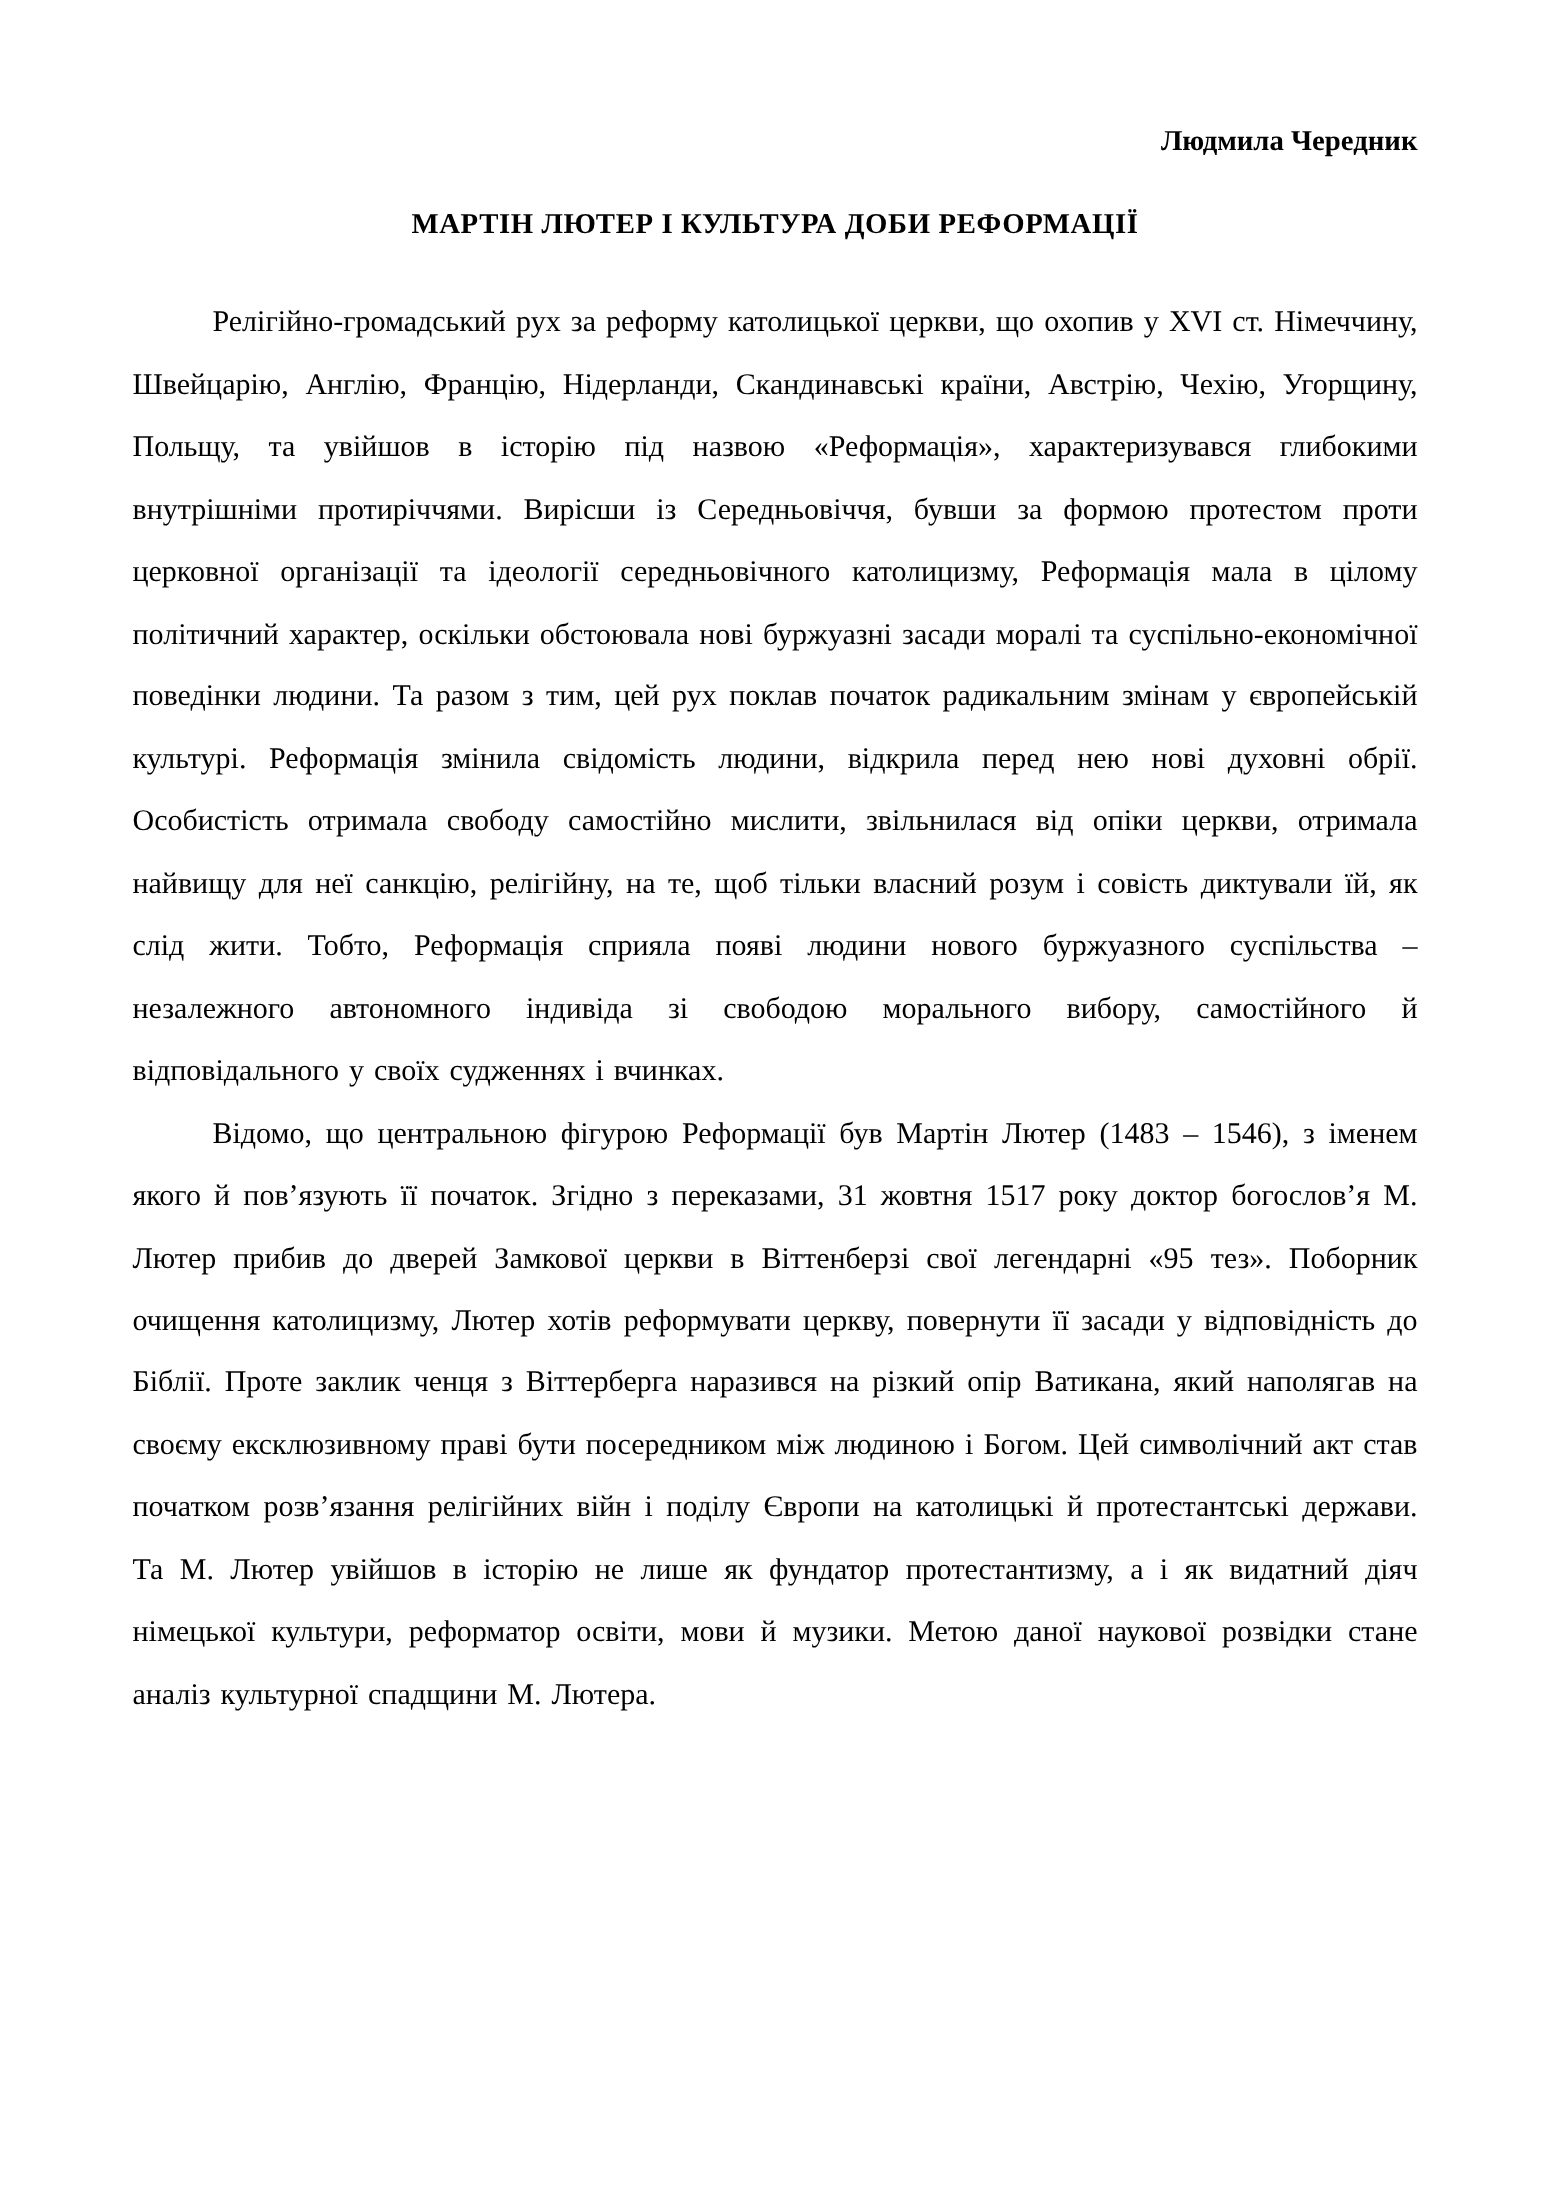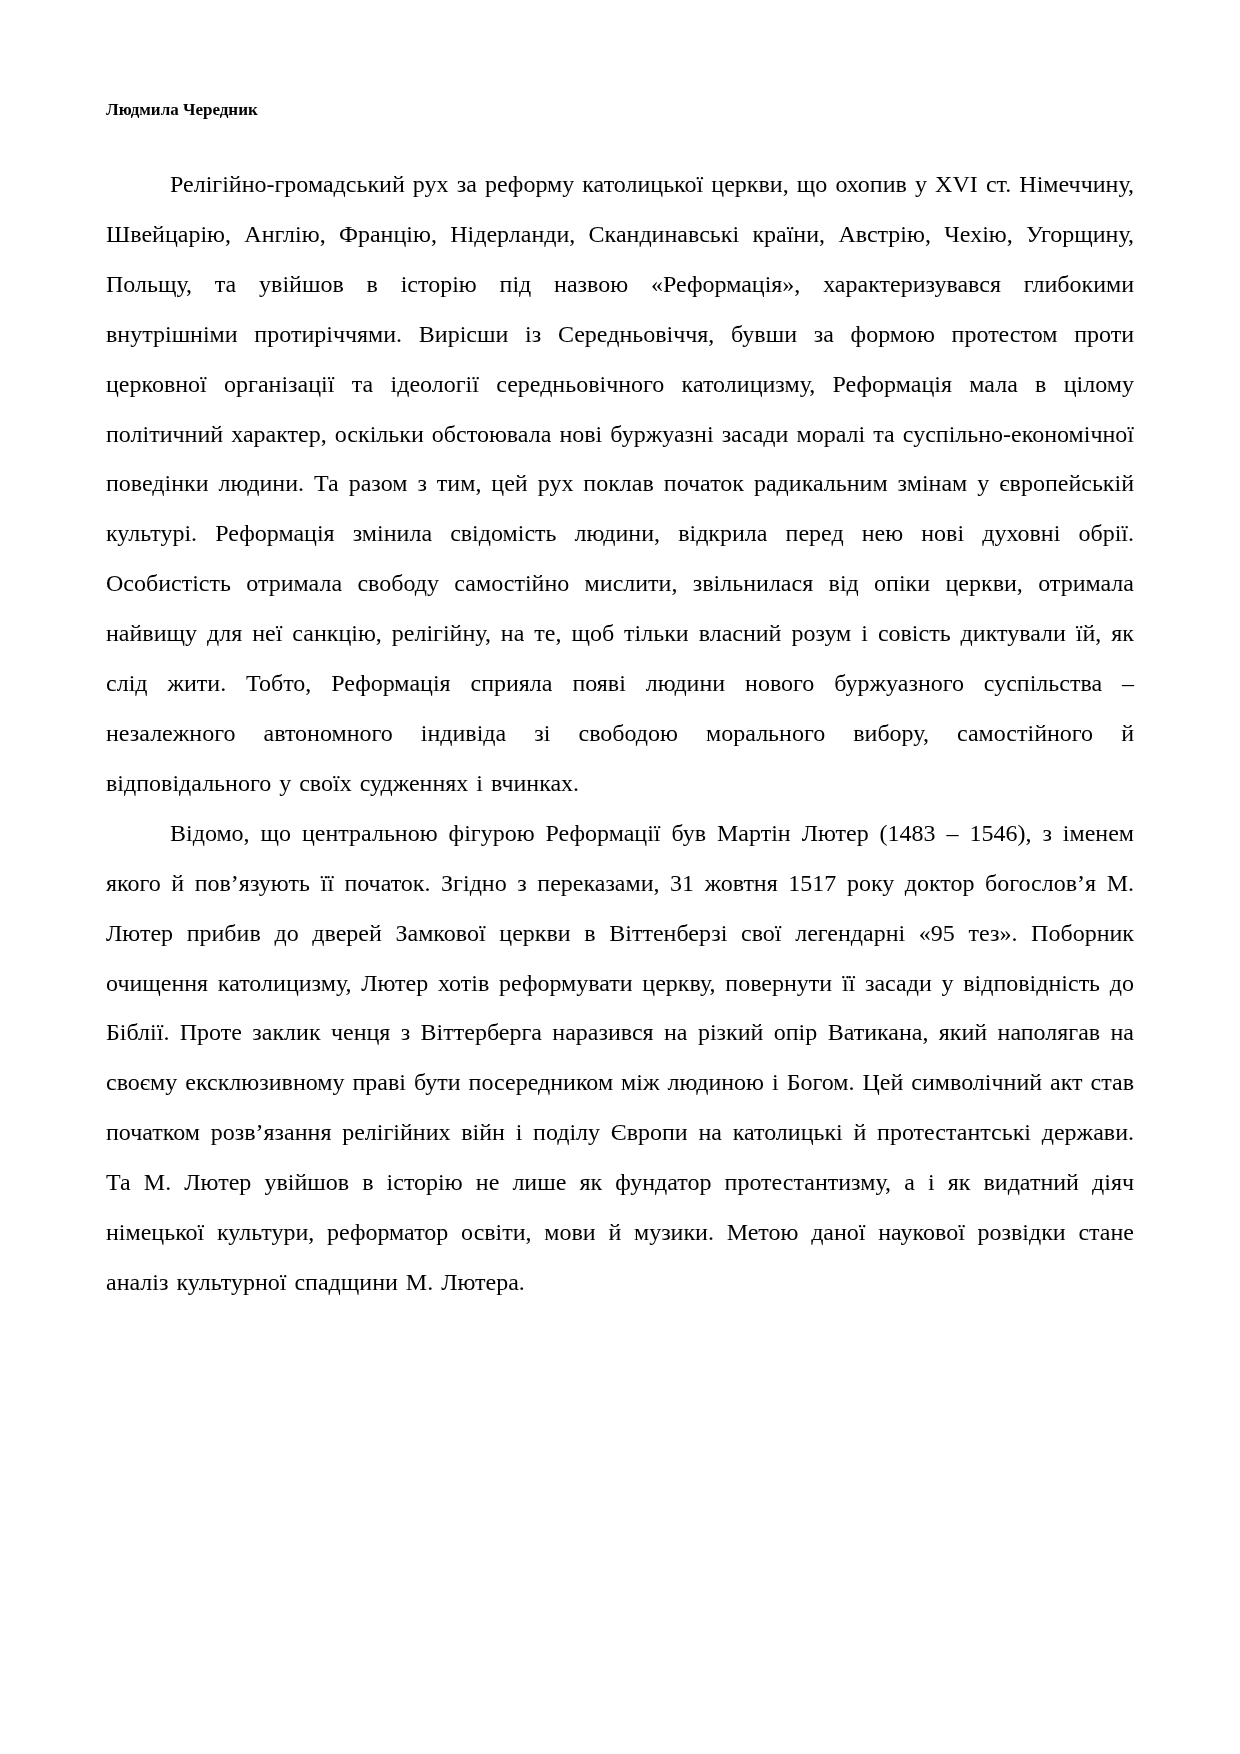--- a/index.html
+++ b/index.html
@@ -12,22 +12,23 @@
     width: 1240px;
     height: 1754px;
     background: #ffffff;
     box-sizing: border-box;
     padding: 100px 106px 80px 106px;
     font-family: "Liberation Serif", "DejaVu Serif", serif;
     color: #000000;
     overflow: hidden;
   }
   .author-line {
+    text-align: right;
     font-weight: bold;
-    font-size: 17px;
+    font-size: 23px;
     margin: 0 0 40px 0;
   }
   .doc-title {
     text-align: center;
     font-weight: bold;
     font-size: 23px;
     margin: 0 0 42px 0;
     letter-spacing: 0.5px;
   }
   .body-text p {
@@ -38,18 +39,19 @@
     margin: 0;
     word-spacing: 2px;
   }
 </style>
 </head>
 <body>
 
 <div class="page">
   <p class="author-line">Людмила Чередник</p>
 
+  <h1 class="doc-title">МАРТІН ЛЮТЕР І КУЛЬТУРА ДОБИ РЕФОРМАЦІЇ</h1>
 
   <div class="body-text">
     <p>Релігійно-громадський рух за реформу католицької церкви, що охопив у XVI ст. Німеччину, Швейцарію, Англію, Францію, Нідерланди, Скандинавські країни, Австрію, Чехію, Угорщину, Польщу, та увійшов в історію під назвою «Реформація», характеризувався  глибокими внутрішніми протиріччями. Вирісши із Середньовіччя, бувши за формою протестом проти церковної організації та ідеології середньовічного католицизму, Реформація мала в цілому політичний характер, оскільки обстоювала нові буржуазні засади моралі та суспільно-економічної поведінки людини. Та разом з тим, цей рух поклав початок радикальним змінам у європейській культурі. Реформація змінила свідомість людини, відкрила перед нею нові духовні обрії. Особистість отримала свободу самостійно мислити, звільнилася від опіки церкви, отримала найвищу для неї санкцію, релігійну, на те, щоб тільки власний розум і совість диктували їй, як слід жити. Тобто, Реформація сприяла появі людини нового буржуазного суспільства – незалежного автономного індивіда зі свободою морального вибору, самостійного й відповідального у своїх судженнях і вчинках.</p>
     <p>Відомо, що центральною фігурою Реформації був Мартін Лютер (1483 – 1546), з  іменем якого й пов’язують її початок. Згідно з переказами, 31 жовтня 1517 року доктор богослов’я М. Лютер прибив до дверей Замкової церкви в Віттенберзі свої легендарні «95 тез». Поборник очищення католицизму, Лютер хотів реформувати церкву, повернути її засади у відповідність до Біблії. Проте заклик ченця з Віттерберга наразився на різкий опір Ватикана, який наполягав на своєму ексклюзивному праві бути посередником між людиною і Богом. Цей символічний акт став початком розв’язання релігійних війн і поділу Європи на католицькі й протестантські держави. Та  М. Лютер увійшов в історію не лише як фундатор протестантизму, а і як видатний діяч німецької культури, реформатор освіти, мови й музики. Метою даної наукової розвідки  стане    аналіз культурної спадщини М. Лютера.</p>
   </div>
 </div>
 
 </body></html>

